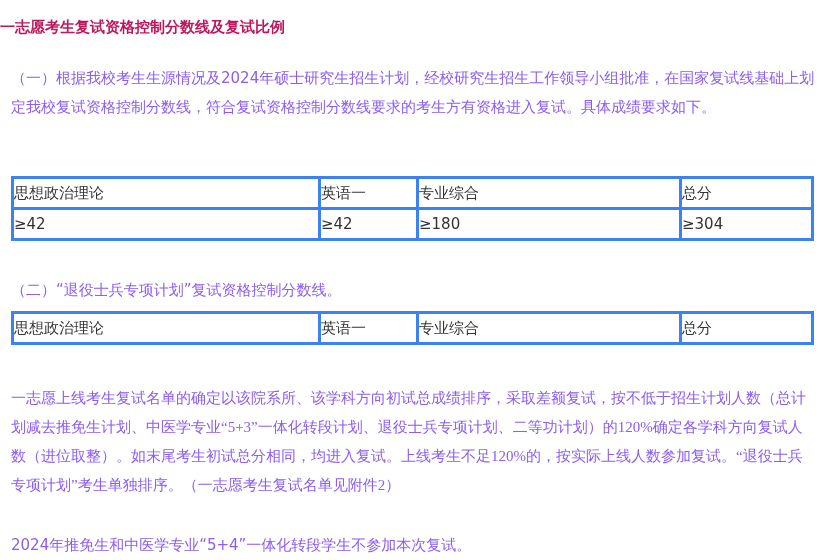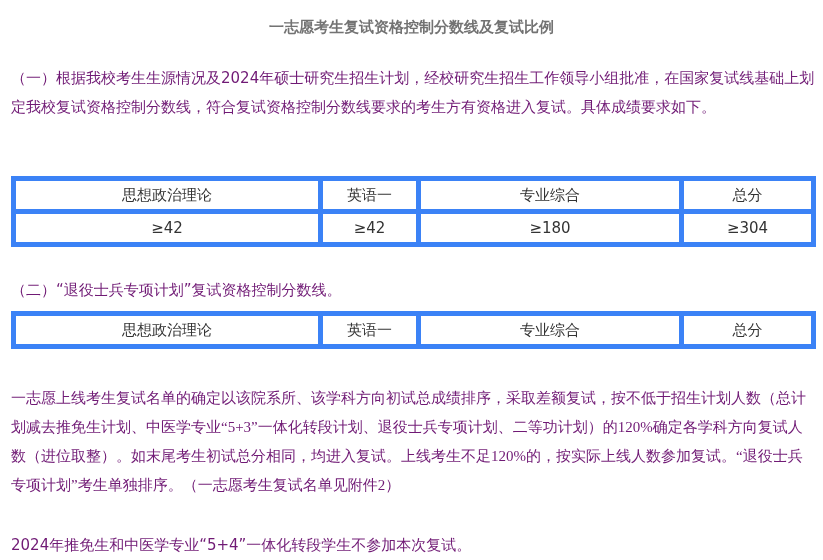--- a/index.html
+++ b/index.html
@@ -2,35 +2,35 @@
 <html><head>
 <meta charset="utf-8">
 <style>
   html, body { margin:0; padding:0; background:#ffffff; }
   body {
     width:823px; height:560px; overflow:hidden; position:relative;
     font-family: "DejaVu Sans", "Liberation Sans", sans-serif;
     color:#333333;
   }
   .title {
-    position:absolute; left:0; top:18px; width:823px; text-align:center;
-    font-size:15px; font-weight:bold; color:#737373;
+    position:absolute; left:0; top:18px; width:823px; 
+    font-size:15px; font-weight:bold; color:#be185d;
   }
   .para {
     position:absolute; left:11px; width:805px;
-    font-size:15px; line-height:29px; color:#701a75;
+    font-size:15px; line-height:29px; color:#8b5cf6;
   }
   table.score {
     position:absolute; left:11px; width:800px;
     border-collapse:collapse; table-layout:fixed;
     font-size:15px; color:#333;
   }
   table.score td {
-    border:5px solid #3b82f6; height:28px; padding:0;
-    text-align:center; vertical-align:middle;
+    border:3px solid #3b82f6; height:28px; padding:0;
+    vertical-align:middle;
   }
   col.c1 { width:307px; } col.c2 { width:98px; } col.c3 { width:263px; } col.c4 { width:132px; }
 </style>
 </head>
 <body>
 
 <div class="title">一志愿考生复试资格控制分数线及复试比例</div>
 
 <div class="para" style="top:64px;">（一）根据我校考生生源情况及2024年硕士研究生招生计划，经校研究生招生工作领导小组批准，在国家复试线基础上划定我校复试资格控制分数线，符合复试资格控制分数线要求的考生方有资格进入复试。具体成绩要求如下。</div>
 

